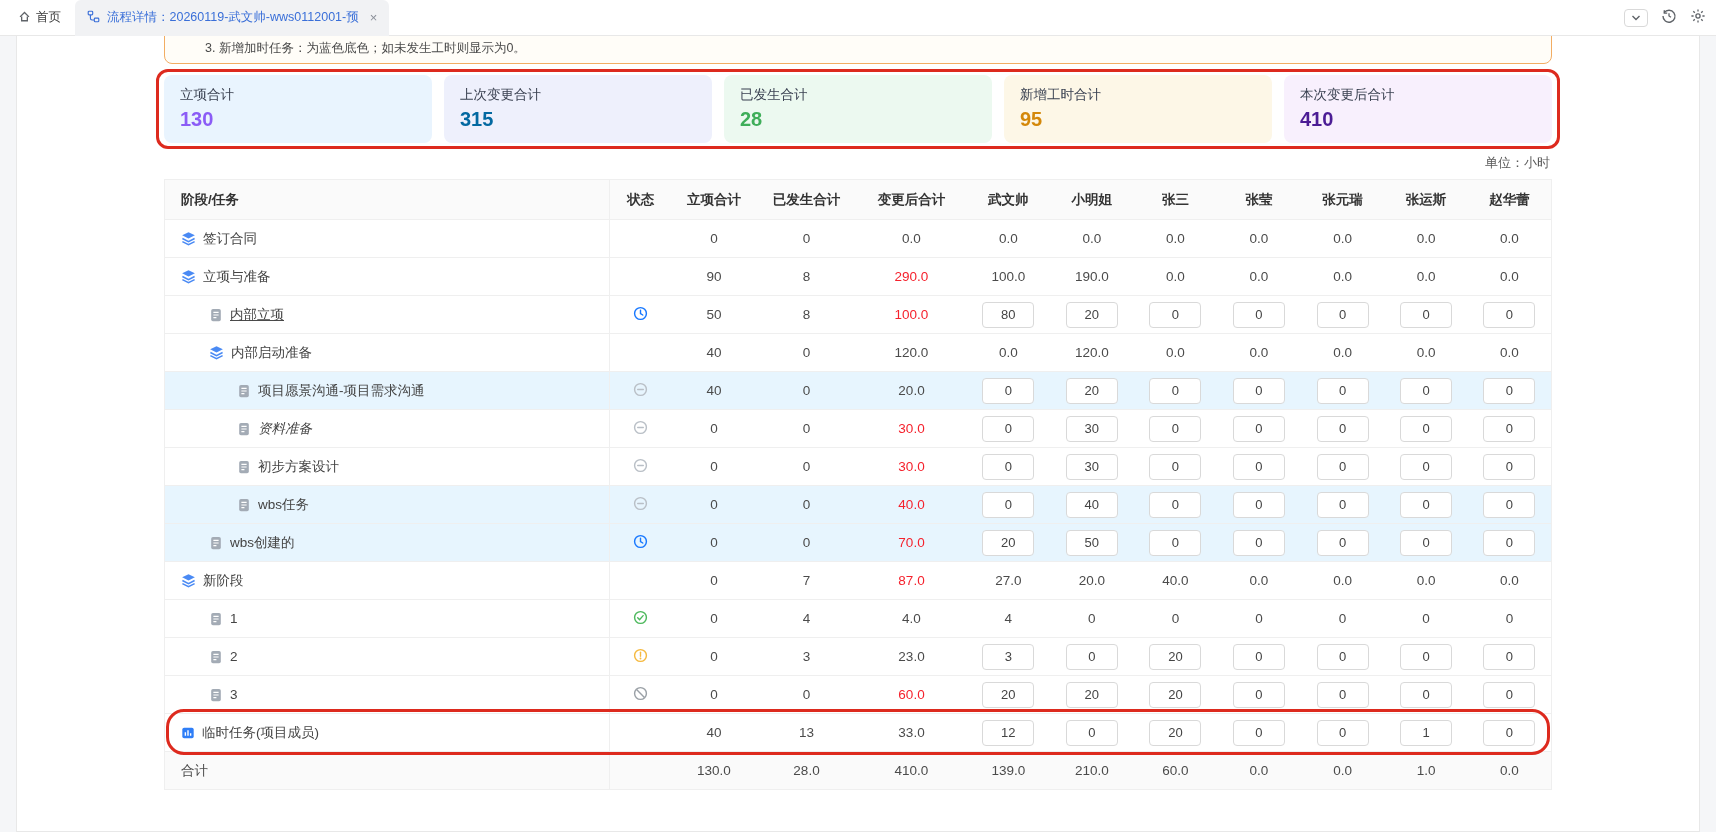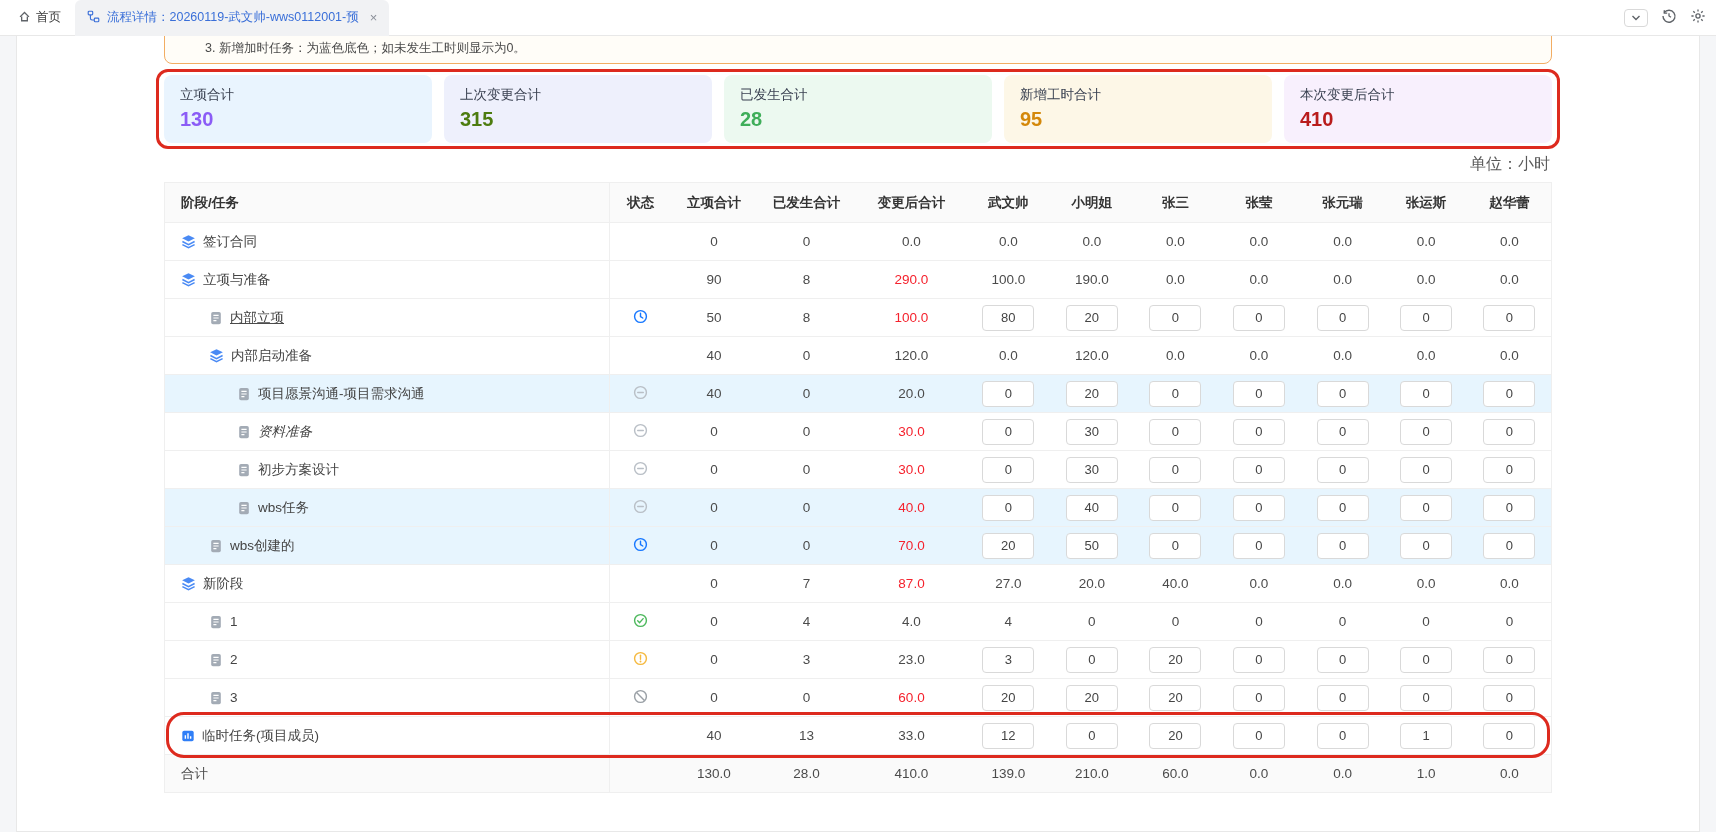--- a/index.html
+++ b/index.html
@@ -43,21 +43,21 @@
   
   .cards { display:flex; gap:12px; margin-top:11px; position:relative; }
   .card { flex:1; border-radius:8px; padding:11px 16px 12px; }
   .card-label { font-size:13.5px; color:#3b4252; }
   .card-value { font-size:20px; font-weight:700; margin-top:4px; }
   .cards-annotation {
     position:absolute; left:-8px; right:-8px; top:-6px; bottom:-6px;
     border:3px solid #dd2a1e; border-radius:12px; pointer-events:none;
   }
 
-  .unit-note { text-align:right; font-size:16px; color:#595959; margin:11px 2px 7px; }
+  .unit-note { text-align:right; font-size:13px; color:#595959; margin:11px 2px 7px; }
 
   
   .table-wrapper { position:relative; }
   table { width:100%; border-collapse:collapse; table-layout:fixed; border:1px solid #efefef; }
   th, td { border-bottom:1px solid #efefef; font-size:13.5px; text-align:center; overflow:hidden; white-space:nowrap; }
   th { background:#fafafa; height:40px; font-weight:700; color:#333; }
   td { height:38px; padding:0 4px; color:#4b4b4b; }
   th.col-name, td.col-name { text-align:left; border-right:1px solid #efefef; padding-left:16px; }
   .name-cell { display:flex; align-items:center; gap:7px; }
   .tname { font-size:13.5px; color:#444; }
@@ -134,33 +134,33 @@
     </div>
 
     <div class="cards">
 
       <div class="card" style="background: rgb(233, 244, 254);">
           <div class="card-label">立项合计</div>
           <div class="card-value" style="color: #8b5cf6;">130</div>
         </div>
         <div class="card" style="background: rgb(238, 240, 252);">
           <div class="card-label">上次变更合计</div>
-          <div class="card-value" style="color: #4d7c0f;">315</div>
+          <div class="card-value" style="color: #0369a1;">315</div>
         </div>
         <div class="card" style="background: rgb(236, 249, 240);">
           <div class="card-label">已发生合计</div>
           <div class="card-value" style="color: rgb(63, 174, 90);">28</div>
         </div>
         <div class="card" style="background: rgb(253, 247, 231);">
           <div class="card-label">新增工时合计</div>
           <div class="card-value" style="color: rgb(212, 136, 10);">95</div>
         </div>
         <div class="card" style="background: rgb(248, 240, 253);">
           <div class="card-label">本次变更后合计</div>
-          <div class="card-value" style="color: #b91c1c;">410</div>
+          <div class="card-value" style="color: #4c1d95;">410</div>
         </div>
         <div class="cards-annotation"></div>
     </div>
 
     <div class="unit-note">单位：小时</div>
 
     <div class="table-wrapper">
       <table>
         <colgroup>
           <col style="width:445px">

